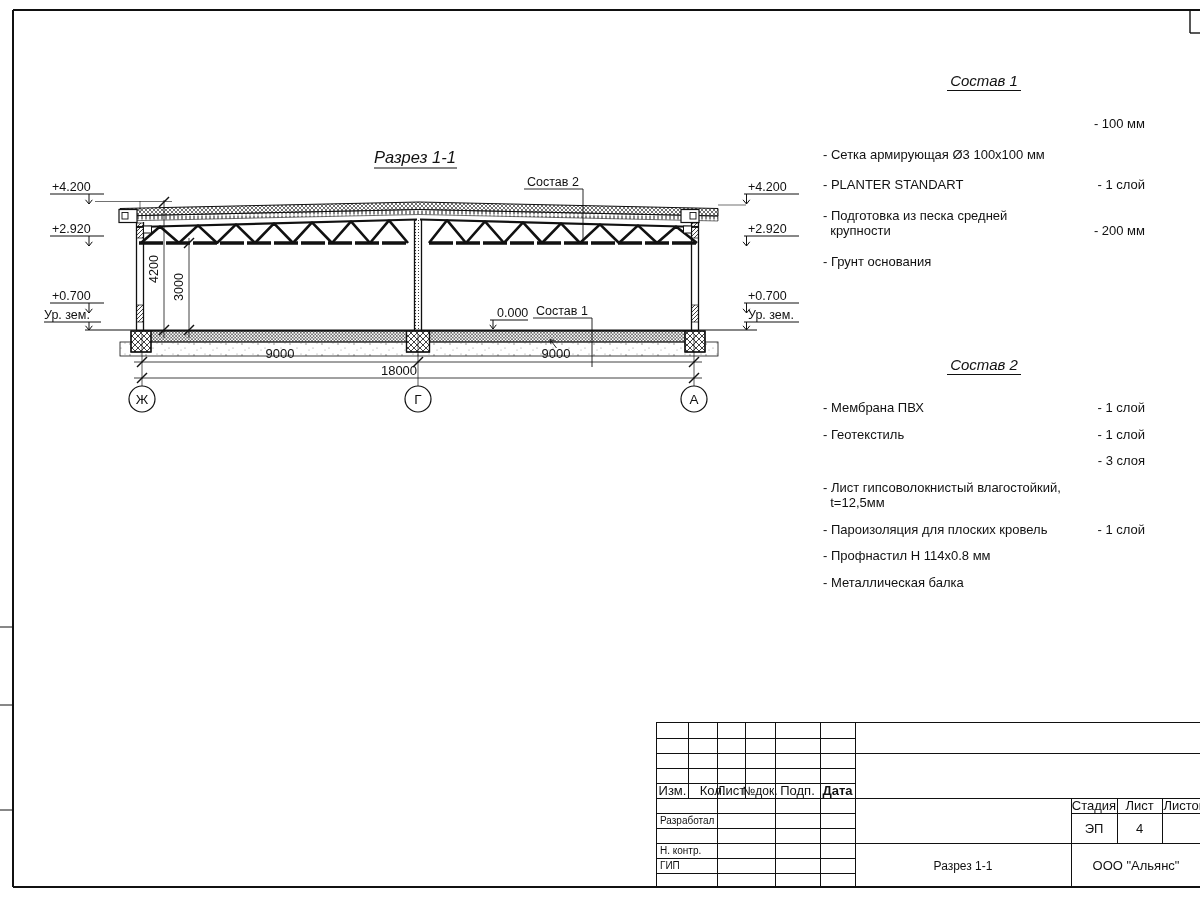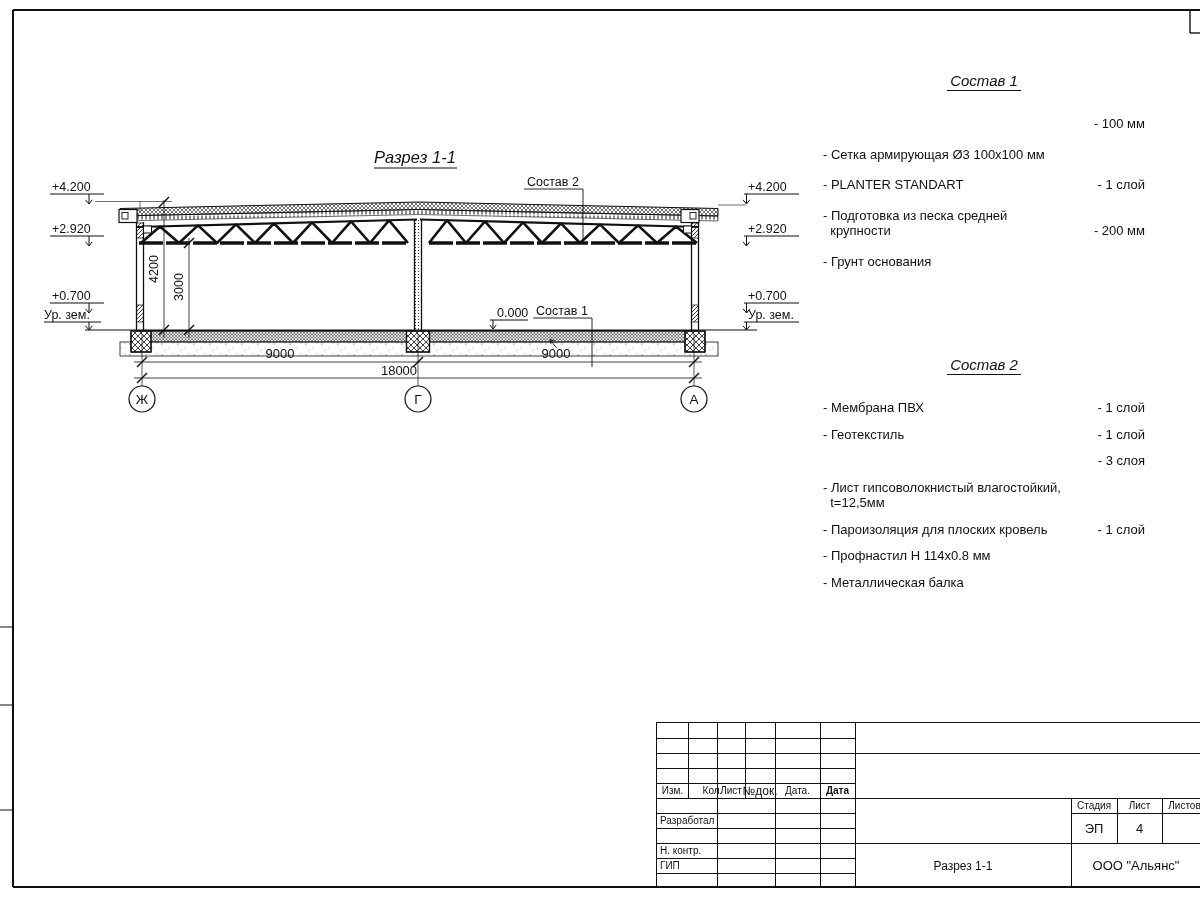--- a/index.html
+++ b/index.html
@@ -16,21 +16,21 @@
   .comp2 .comp-item{margin-bottom:11px;}
   .comp-item .txt{white-space:pre-wrap;}
   .comp-item .val{margin-left:auto;padding-left:6px;white-space:nowrap;align-self:flex-end;}
   
   .stamp{position:absolute;left:656px;top:722px;width:544px;height:165px;
          border-top:1.8px solid #111;border-left:1.8px solid #111;border-bottom:1.8px solid #111;
          box-sizing:border-box;overflow:hidden;}
   .vl{position:absolute;width:1.2px;background:#111;}
   .hl{position:absolute;height:1.2px;background:#111;}
   .cell{position:absolute;display:flex;align-items:center;justify-content:center;
-        font-size:10px;white-space:nowrap;overflow:visible;}
+        font-size:13px;white-space:nowrap;overflow:visible;}
   .cell.small{font-size:12px;}
   .cell.left{justify-content:flex-start;padding-left:3px;font-size:10px;}
   .cell.big{font-size:13px;}
 </style>
 </head>
 <body>
 
 <svg class="abs" style="left:0;top:0;" width="1200" height="900" viewBox="0 0 1200 900">
   <defs>
     <pattern id="roofx" width="4" height="4" patternUnits="userSpaceOnUse">
@@ -284,21 +284,21 @@
 
   <div class="hl" style="left:198px;top:30px;width:346px;"></div>
   <div class="hl" style="left:198px;top:75px;width:346px;"></div>
   <div class="hl" style="left:198px;top:120px;width:346px;"></div>
   <div class="hl" style="left:414px;top:90px;width:130px;"></div>
 
   <div class="cell" style="left:0;top:60px;width:31px;height:15px;">Изм.</div>
   <div class="cell" style="left:31px;top:60px;width:29px;height:15px;margin-left:10px;">Кол.</div>
   <div class="cell" style="left:60px;top:60px;width:28px;height:15px;">Лист</div>
   <div class="cell small" style="left:88px;top:60px;width:30px;height:15px;">№док.</div>
-  <div class="cell" style="left:118px;top:60px;width:45px;height:15px;">Дата.</div>
+  <div class="cell" style="left:118px;top:60px;width:45px;height:15px;">Подп.</div>
   <div class="cell" style="left:163px;top:60px;width:35px;height:15px;font-weight:bold;">Дата</div>
 
   <div class="cell left" style="left:0;top:90px;width:60px;height:15px;">Разработал</div>
   <div class="cell left" style="left:0;top:120px;width:60px;height:15px;">Н. контр.</div>
   <div class="cell left" style="left:0;top:135px;width:60px;height:15px;">ГИП</div>
 
   <div class="cell" style="left:414px;top:75px;width:46px;height:15px;">Стадия</div>
   <div class="cell" style="left:460px;top:75px;width:45px;height:15px;">Лист</div>
   <div class="cell" style="left:505px;top:75px;width:45px;height:15px;">Листов</div>
   <div class="cell big" style="left:414px;top:90px;width:46px;height:30px;">ЭП</div>

